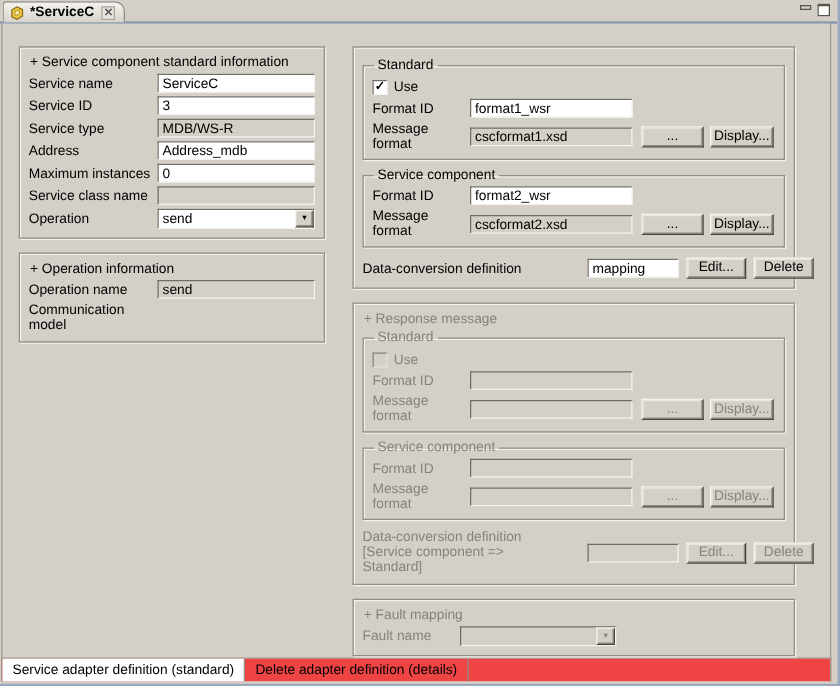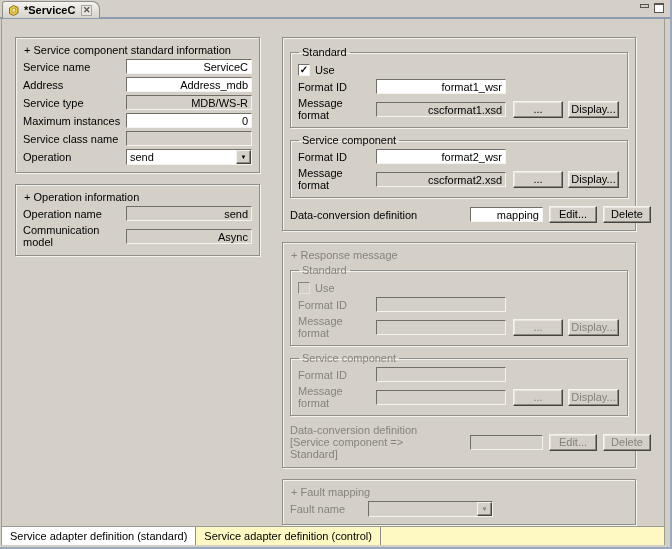--- a/index.html
+++ b/index.html
@@ -63,21 +63,21 @@
   }
   fieldset.fs legend { padding:0 3px; margin-left:1px; }
   
   .row { display:flex; align-items:center; margin-top:3px; }
   .lbl  { flex:0 0 103px; }
   .lbl2 { flex:0 0 78px; }
   .tb {
     height:15px; background:#fff;
     border:1px solid; border-color:#6f6e67 #f4f3ef #f4f3ef #6f6e67;
     padding:1px 3px 0 3px; line-height:12px;
-    white-space:nowrap; overflow:hidden; flex:0 0 auto;text-align:right;
+    white-space:nowrap; overflow:hidden; flex:0 0 auto;
   }
   .tb.grow { flex:1 1 auto; }
   .tb.ro { background:#d4d0c8; }
   .w130 { width:130px; }
   .w73  { width:73px;margin-left:18px; }
   .btn {
     height:17px; background:#d4d0c8;
     border:1px solid; border-color:#f4f3ef #45443f #45443f #f4f3ef;
     box-shadow:inset -1px -1px 0 #8a887f, inset 1px 1px 0 #e9e6df;
     text-align:center; line-height:15px; flex:0 0 auto;
@@ -116,21 +116,21 @@
   .convlbl { flex:0 0 162px; line-height:12px; }
   
   .dis, .dis .gtitle, .dis legend, .dis .btn, .dis .cblabel, .dis .convlbl, .dis .lbl2 { color:#85837b; }
   .dis .tb { background:#d4d0c8; }
   .dis .cb { background:#d4d0c8; border-color:#85837b #e4e2db #e4e2db #85837b; }
   .dis .combo { background:#d4d0c8; }
   .dis .combo .arrow { color:#85837b; }
   
   .btabs {
     position:absolute; left:1px; bottom:2px; width:664px; height:18px;
-    background:#fef9c3; display:flex;
+    background:#ef4444; display:flex;
     border-left:1px solid #9b9a93; border-right:1px solid #9b9a93;
   }
   .btab {
     padding:3px 8px 0 8px; height:18px;
     border-right:1px solid #8f8e88;
     white-space:nowrap; cursor:default;
   }
   .btab.active { background:#fff; }
 </style>
 </head>
@@ -160,26 +160,30 @@
 
     <div class="col left">
 
       <div class="groupbox">
         <div class="gtitle">+ Service component standard information</div>
         <div class="row">
           <span class="lbl">Service name</span>
           <span class="tb grow">ServiceC</span>
         </div>
         <div class="row">
+          <span class="lbl">Service ID</span>
+          <span class="tb grow">3</span>
+        </div>
+        <div class="row">
+          <span class="lbl">Service type</span>
+          <span class="tb grow ro">MDB/WS-R</span>
+        </div>
+        <div class="row">
           <span class="lbl">Address</span>
           <span class="tb grow">Address_mdb</span>
-        </div>
-        <div class="row">
-          <span class="lbl">Service type</span>
-          <span class="tb grow ro">MDB/WS-R</span>
         </div>
         <div class="row">
           <span class="lbl">Maximum instances</span>
           <span class="tb grow">0</span>
         </div>
         <div class="row">
           <span class="lbl">Service class name</span>
           <span class="tb grow ro"></span>
         </div>
         <div class="row">
@@ -192,21 +196,20 @@
       </div>
 
       <div class="groupbox">
         <div class="gtitle">+ Operation information</div>
         <div class="row">
           <span class="lbl">Operation name</span>
           <span class="tb grow ro">send</span>
         </div>
         <div class="row">
           <span class="lbl">Communication model</span>
-          <span class="tb grow ro">Async</span>
         </div>
       </div>
 
     </div>
 
     <div class="col right">
 
       <div class="groupbox">
 
         <fieldset class="fs">
@@ -311,16 +314,16 @@
           </span>
         </div>
 
       </div>
 
     </div>
   </div>
 
   <div class="btabs">
     <div class="btab active">Service adapter definition (standard)</div>
-    <div class="btab">Service adapter definition (control)</div>
+    <div class="btab">Delete adapter definition (details)</div>
   </div>
 
 </div>
 
 </body></html>

